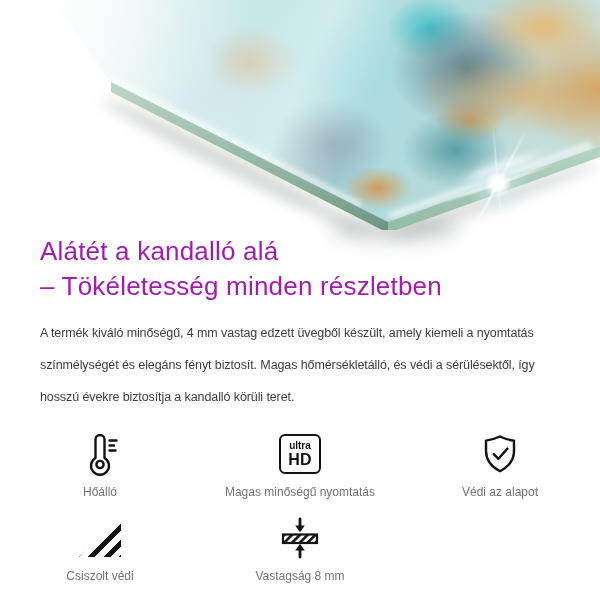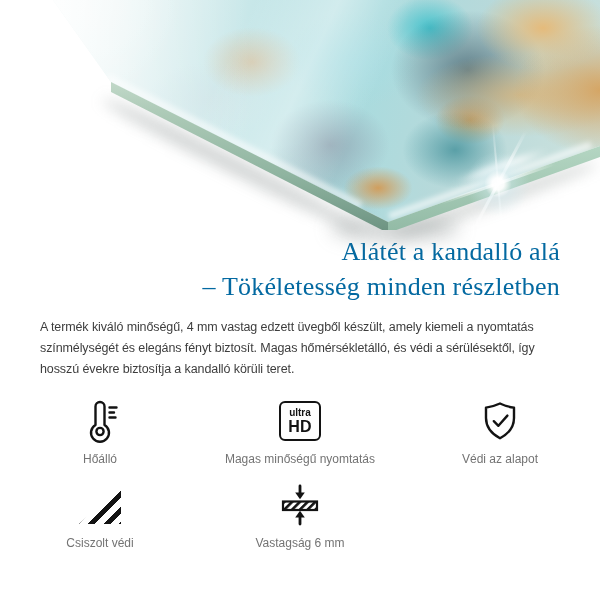--- a/index.html
+++ b/index.html
@@ -67,28 +67,27 @@
     background:radial-gradient(circle at 50% 50%, #ffffff 0%, rgba(255,255,255,0.95) 7%, rgba(210,235,240,0.45) 16%, rgba(210,235,240,0) 38%); }
   .ray { position:absolute; left:0; top:58px; width:120px; background:linear-gradient(90deg, rgba(255,255,255,0) 0%, #ffffff 50%, rgba(255,255,255,0) 100%); }
   .ray1 { height:3px;   transform:rotate(-62deg); }
   .ray2 { height:2.5px; transform:rotate(-19deg); }
   .ray3 { height:2px;   transform:rotate(85deg); opacity:0.7; }
 
   
   .content { padding:0 40px; }
   h1 {
     margin:4px 0 0 0;
-    font-family:Liberation Serif, serif;
-    font-weight:400; font-size:26px; line-height:35px; color:#0369a1;
+    font-family:Liberation Sans, sans-serif;
+    font-weight:400; font-size:26px; line-height:35px; color:#a21caf;
     letter-spacing:0.2px;
-    text-align:right;
   }
   .desc {
     margin:13px 0 4px 0; width:528px;
-    font-size:12.5px; line-height:21px; color:#3d3d3d; letter-spacing:-0.1px;
+    font-size:12.5px; line-height:32px; color:#3d3d3d; letter-spacing:-0.1px;
   }
 
   
   .features { display:grid; grid-template-columns:repeat(3,1fr); row-gap:16px; margin-top:18px; }
   .cell { display:flex; flex-direction:column; align-items:center; }
   .icon-box { height:46px; display:flex; align-items:center; justify-content:center; margin-bottom:8px; }
   .feature-label { font-size:12px; color:#737373; }
 
   .icon-svg { display:block; }
 
@@ -190,16 +189,16 @@
             <rect x="0" y="0" width="2.6" height="5.5" fill="#131313"></rect>
           </pattern>
         </defs>
         <rect x="5" y="18.5" width="34" height="8.5" fill="url(#hatch)" stroke="#131313" stroke-width="2.2"></rect>
         <path d="M22 3 v7" stroke="#131313" stroke-width="2.8" stroke-linecap="round"></path>
         <path d="M17.2 9.5 h9.6 L22 16.2 Z" fill="#131313"></path>
         <path d="M22 41 v-7" stroke="#131313" stroke-width="2.8" stroke-linecap="round"></path>
         <path d="M17.2 34.5 h9.6 L22 27.8 Z" fill="#131313"></path>
       </svg>
     </div>
-    <div class="feature-label">Vastagság 6 mm</div>
+    <div class="feature-label">Vastagság 8 mm</div>
   </div>
 
 </div>
 
 </body></html>

